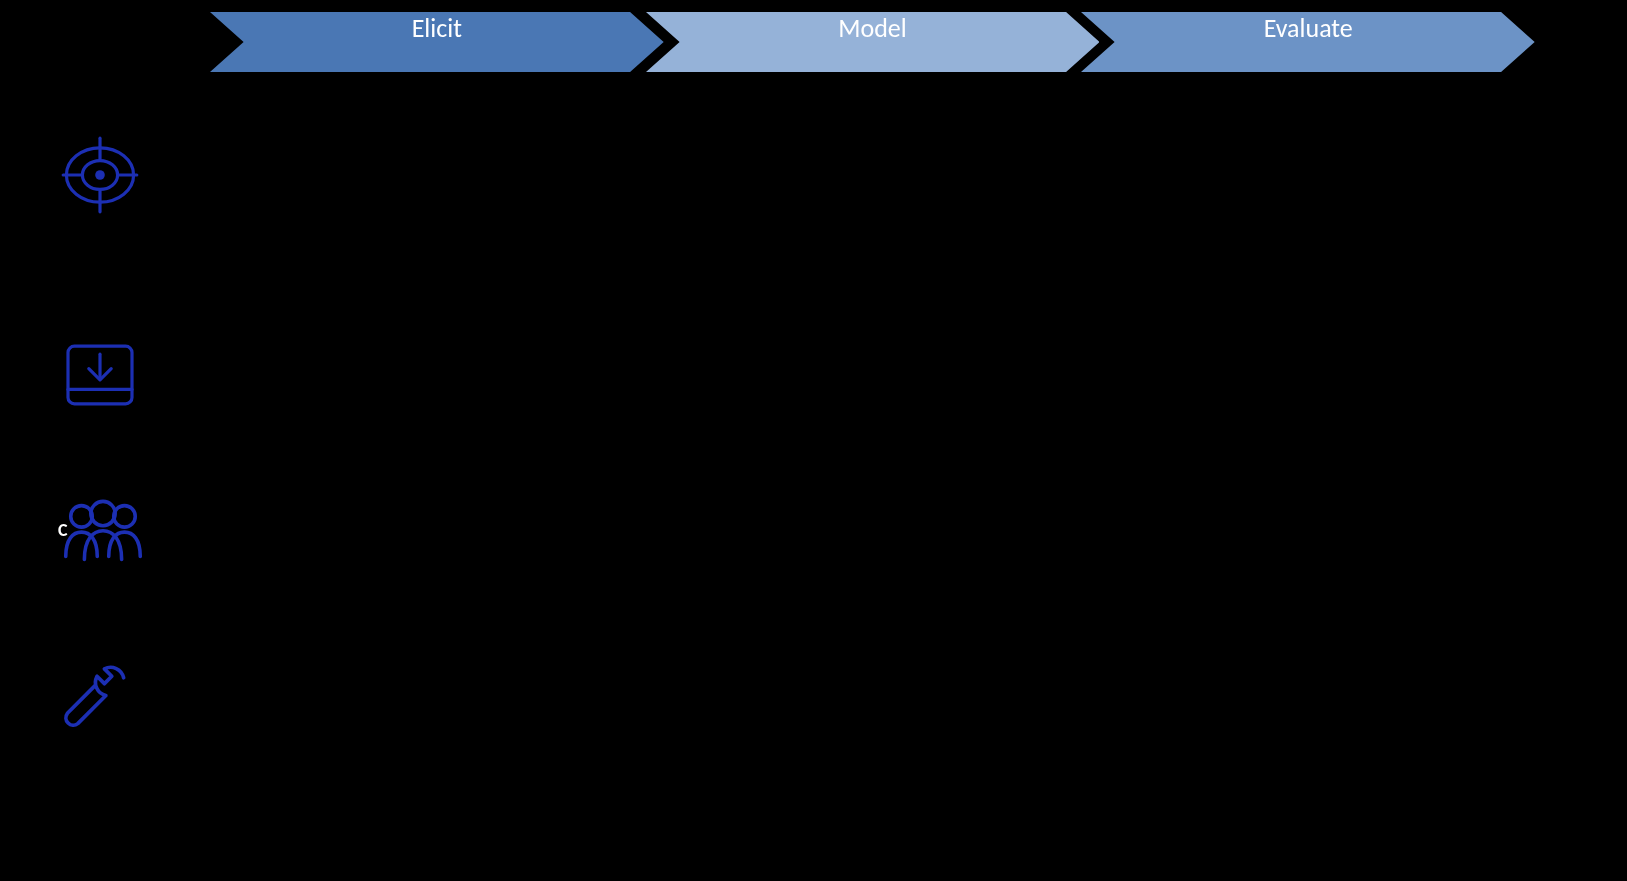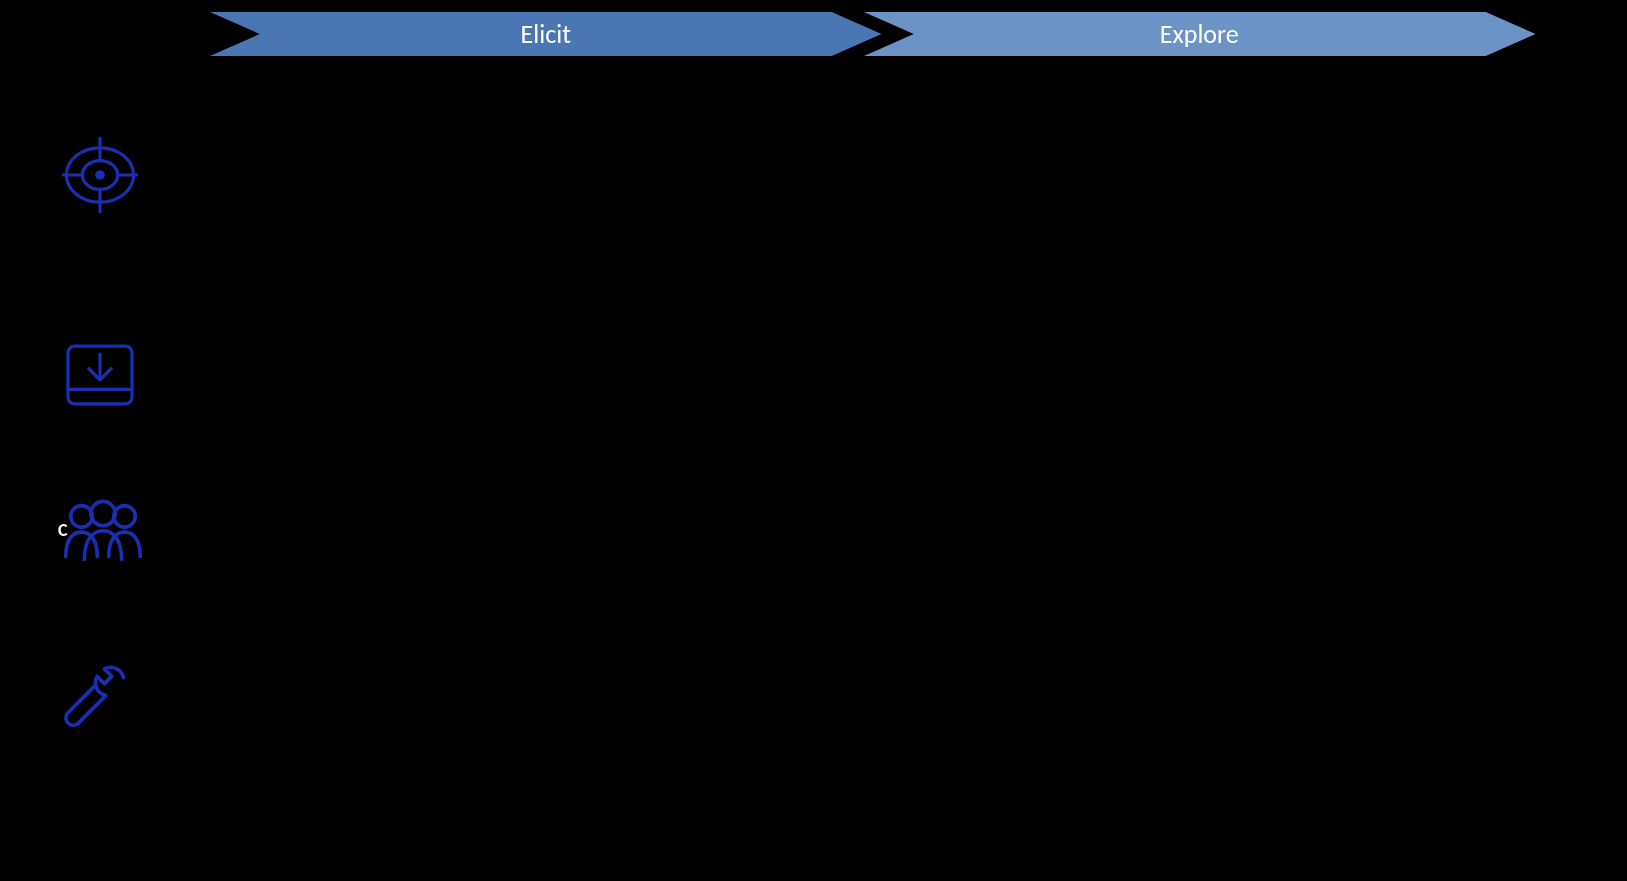--- a/index.html
+++ b/index.html
@@ -21,25 +21,25 @@
     position: absolute;
     top: 12px;
     left: 210px;
     right: 110px;
     height: 44px;
     display: flex;
   }
   .chevron {
     position: relative;
     flex: 1 1 0;
-    height: 44px;
+    height: 60px;
     color: #fff;
     font-size: 26px;
     display: flex;
-    align-items: center;
+    align-items: flex-start;
     justify-content: center;
     margin-right: -18px; 
   }
   .chevron svg {
     position: absolute;
     inset: 0;
     width: 100%;
     height: 100%;
   }
   .chevron span {
@@ -79,28 +79,34 @@
 
   <div class="chevron-row">
 
     <div class="chevron">
       <svg viewBox="0 0 270 44" preserveAspectRatio="none">
         <polygon points="0,0 250,0 270,22 250,44 0,44 20,22" fill="#4a77b4"></polygon>
       </svg>
       <span>Elicit</span>
     </div>
 
+
+    <div class="chevron">
+      <svg viewBox="0 0 270 44" preserveAspectRatio="none">
+        <polygon points="0,0 250,0 270,22 250,44 0,44 20,22" fill="#95b2d8"></polygon>
+      </svg>
+      <span>Model</span>
+    </div>
+
     <div class="chevron">
       <svg viewBox="0 0 270 44" preserveAspectRatio="none">
         <polygon points="0,0 250,0 270,22 250,44 0,44 20,22" fill="#6c93c6"></polygon>
       </svg>
-      <span>Explore</span>
+      <span>Evaluate</span>
     </div>
-
-
 
 
   </div>
 
   <div class="left-icons">
 
     <div class="icon-slot" style="top:135px;">
       <svg width="80" height="80" viewBox="0 0 100 100" fill="none" stroke-width="4" stroke-linecap="round" stroke-linejoin="round" stroke="#1c2fb3">
         <ellipse cx="50" cy="50" rx="42" ry="34"></ellipse>
         <ellipse cx="50" cy="50" rx="22" ry="18"></ellipse>

